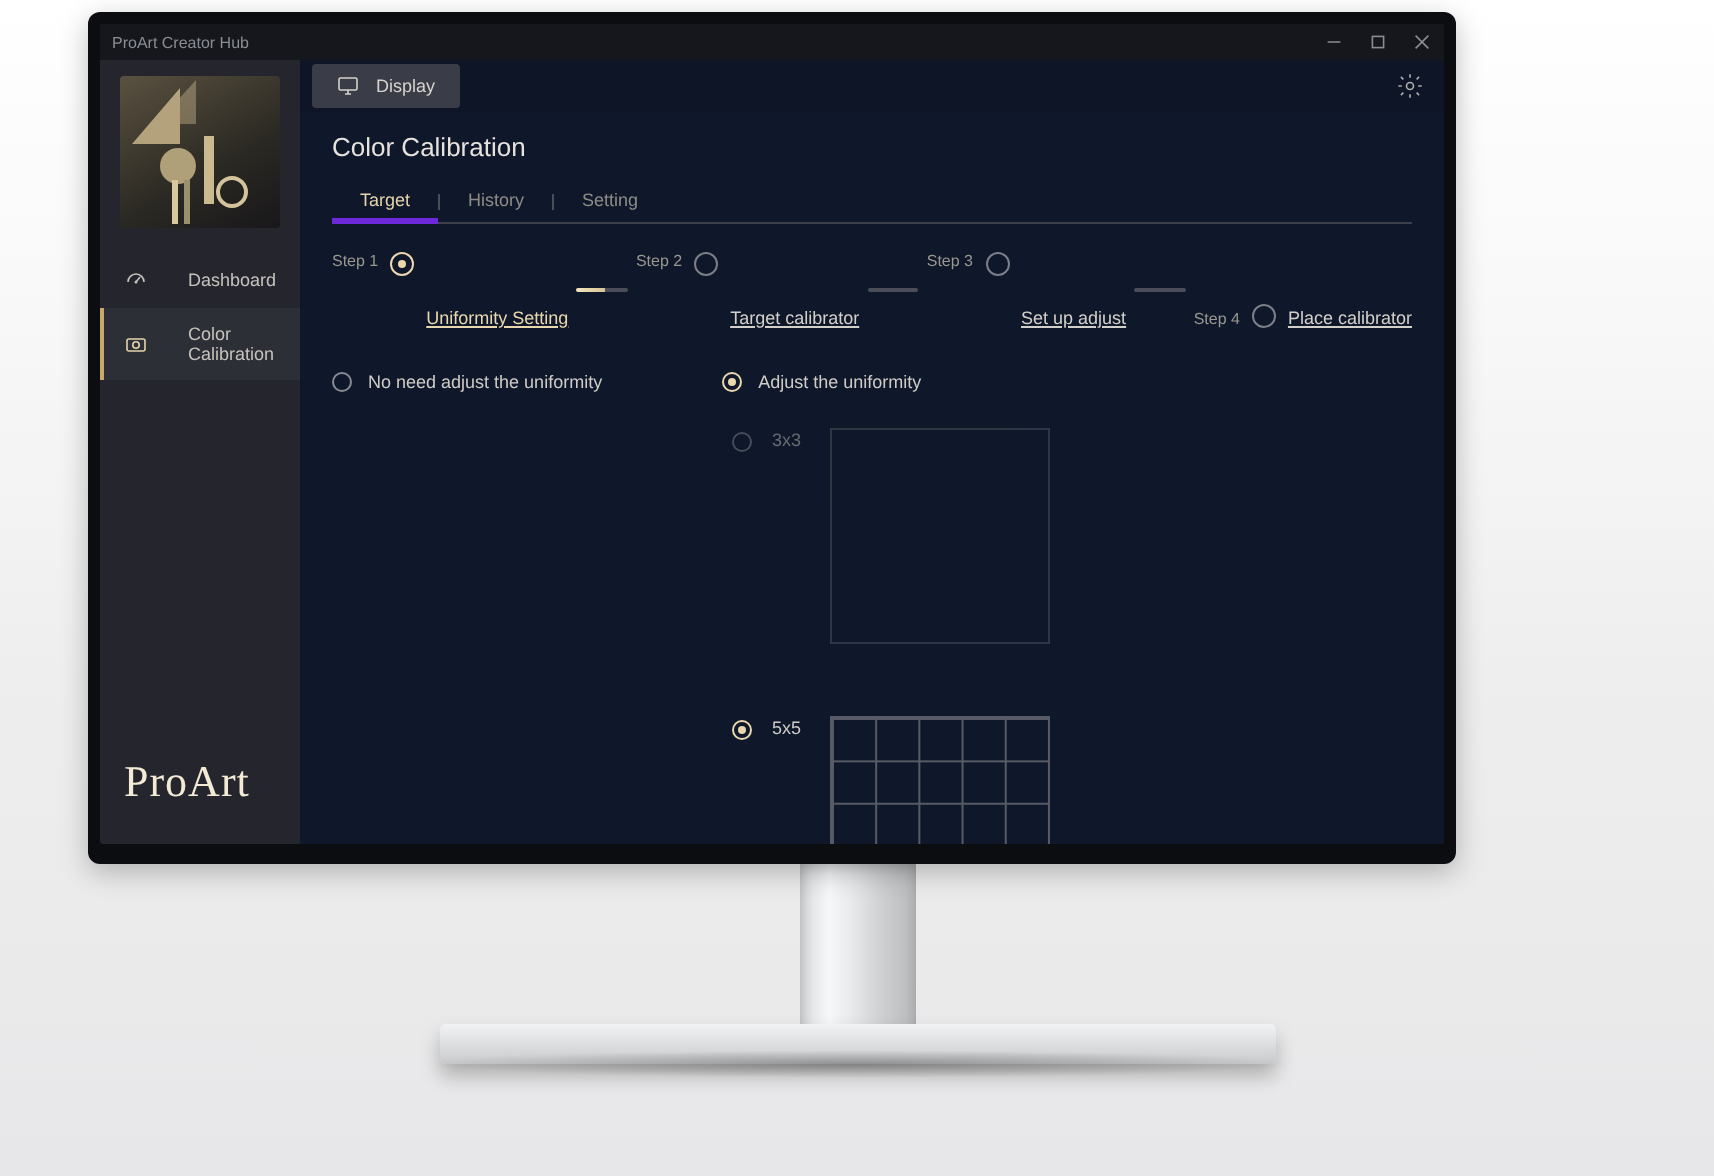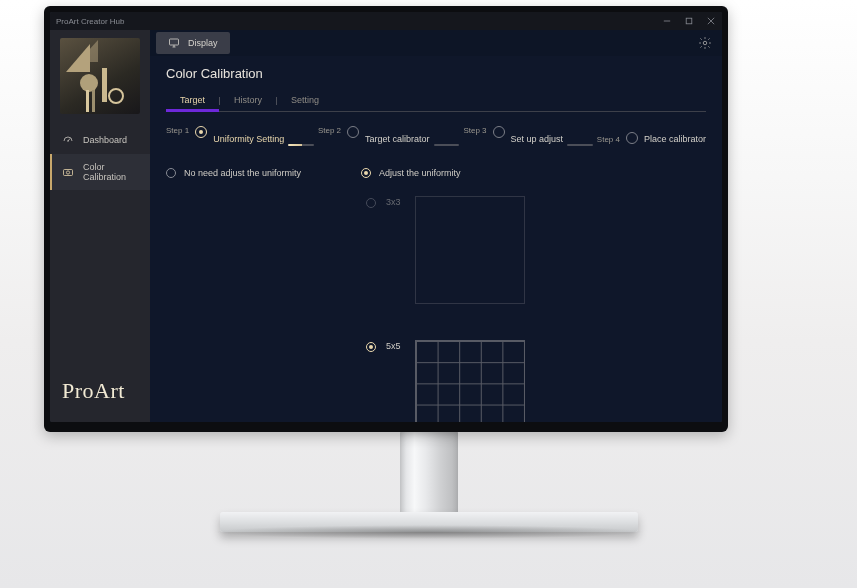--- a/index.html
+++ b/index.html
@@ -80,21 +80,21 @@
     border-left:20px solid transparent; border-bottom:22px solid #e7d2a4; opacity:.35;}
   .logo-box .circ{ position:absolute; left:20px; top:36px; width:18px;height:18px;border-radius:50%;
     background:#b0a07a;}
   .logo-box .bar { position:absolute; left:42px; top:30px; width:5px;height:34px; background:#cbb98f;}
   .logo-box .ring{ position:absolute; left:48px; top:50px; width:16px;height:16px;border-radius:50%;
     border:2px solid #d5c49b;}
   .logo-box .stick{position:absolute; left:26px; top:52px; width:3px;height:22px; background:#d9c89e;}
   .logo-box .stick2{position:absolute; left:32px; top:52px; width:3px;height:22px; background:#9c8f6e;}
 
   .side-item {
-    display:flex; align-items:center; gap:9px;
+    display:flex; align-items:center; gap:20px;
     padding: 8px 10px;
     font-size: 9px; color:#c6c3bd;
     border-left: 2px solid transparent;
     cursor:pointer;
   }
   .side-item.active { background:#2d2f37; border-left-color:#c8a86c; }
   .side-icon { width:12px; height:12px; flex-shrink:0; }
 
   .brand {
     margin-top:auto; padding: 12px 12px 18px 12px;
@@ -137,21 +137,21 @@
   .step-dot {
     width:12px;height:12px;border-radius:50%;
     border:1.5px solid #7b7e87;
     background:transparent;
     position:relative;
   }
   .step-dot.active { border-color:#e9d7ad; }
   .step-dot.active::after {
     content:""; position:absolute; inset:3px; border-radius:50%; background:#e9d7ad;
   }
-  .step-title { font-size:9px; color:#d3d0c9; margin-top:8px; white-space:nowrap; }
+  .step-title { font-size:9px; color:#d3d0c9; margin-top:28px; white-space:nowrap;text-decoration:underline; }
   .step.active .step-title { color:#e9d7ad; font-weight:500; }
   .step-line {
     height:2px; flex:1;
     margin: 18px 4px 0 4px;
     background:#4b4e58;
     position:relative;
     border-radius:1px;
   }
   .step-line.active {
     background: linear-gradient(90deg,#f4e5bc 0%,#d7c398 55%,#4b4e58 55%,#4b4e58 100%);

